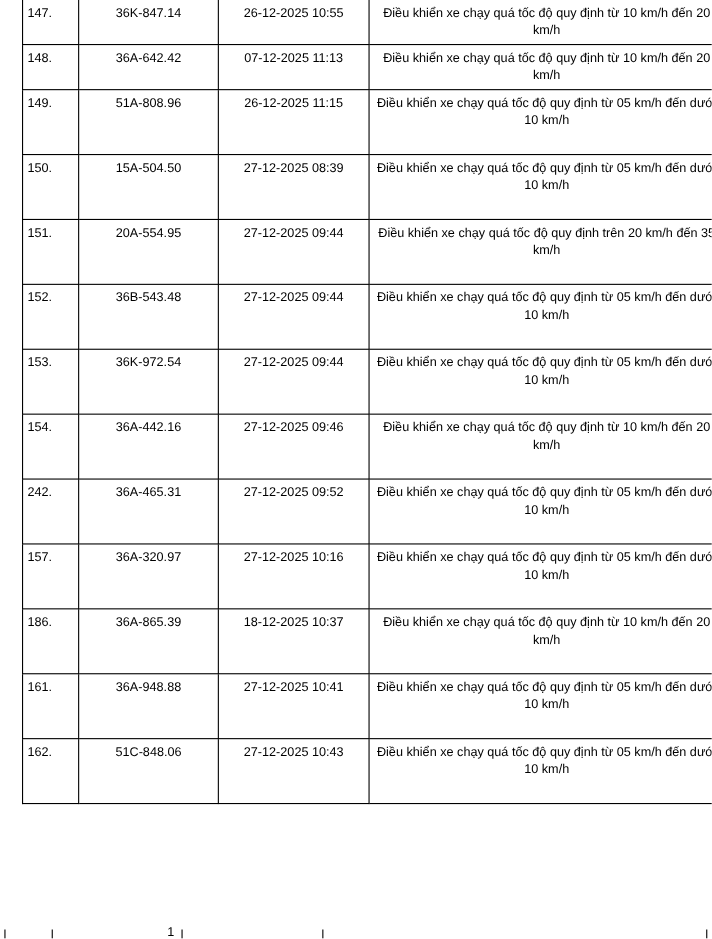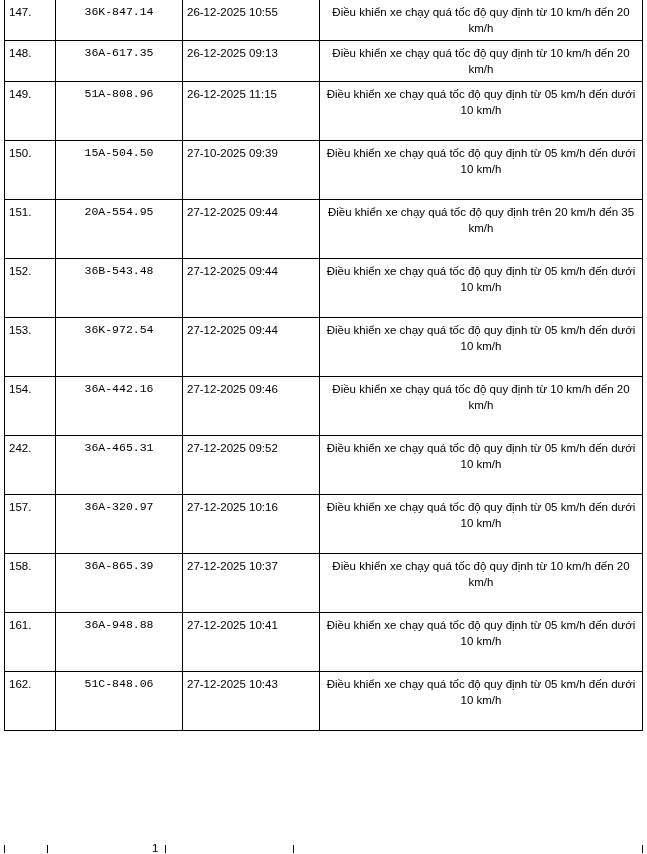--- a/index.html
+++ b/index.html
@@ -12,21 +12,21 @@
     height: 854px;
     font-family: "Liberation Sans", sans-serif;
     color: #000000;
     overflow: hidden;
   }
   .page {
     position: relative;
     width: 590px;
     height: 854px;
     box-sizing: border-box;
-    padding: 0 4px;
+    padding: 0 20px;
   }
   table.violations {
     width: 639px;
     border-collapse: collapse;
     table-layout: fixed;
     margin-top: -1px;
   }
   table.violations td {
     border: 1px solid #000000;
     font-size: 11.5px;
@@ -35,24 +35,24 @@
     vertical-align: top;
   }
   td.col-index {
     width: 42px;
     text-align: left;
     padding-left: 6px;
   }
   td.col-plate {
     width: 118px;
     text-align: center;
-    font-family: Liberation Mono, monospace;
   }
   td.col-time {
     width: 128px;
+    text-align: center;
   }
   td.col-desc {
     width: auto;
     text-align: center;
   }
   tr.row-tall td { padding-bottom: 22px; }
   tr.row-short td { padding-bottom: 4px; }
   .bottom-stub {
     position: absolute;
     left: 4px;
@@ -92,36 +92,36 @@
 
       <tr class="row-short">
         <td class="col-index">147.</td>
         <td class="col-plate">36K-847.14</td>
         <td class="col-time">26-12-2025 10:55</td>
         <td class="col-desc">Điều khiển xe chạy quá tốc độ quy định từ 10 km/h đến 20 km/h</td>
       </tr>
 
       <tr class="row-short">
         <td class="col-index">148.</td>
-        <td class="col-plate">36A-617.35</td>
-        <td class="col-time">26-12-2025 09:13</td>
+        <td class="col-plate">36A-642.42</td>
+        <td class="col-time">07-12-2025 11:13</td>
         <td class="col-desc">Điều khiển xe chạy quá tốc độ quy định từ 10 km/h đến 20 km/h</td>
       </tr>
 
       <tr class="row-tall">
         <td class="col-index">149.</td>
         <td class="col-plate">51A-808.96</td>
         <td class="col-time">26-12-2025 11:15</td>
         <td class="col-desc">Điều khiển xe chạy quá tốc độ quy định từ 05 km/h đến dưới 10 km/h</td>
       </tr>
 
       <tr class="row-tall">
         <td class="col-index">150.</td>
         <td class="col-plate">15A-504.50</td>
-        <td class="col-time">27-10-2025 09:39</td>
+        <td class="col-time">27-12-2025 08:39</td>
         <td class="col-desc">Điều khiển xe chạy quá tốc độ quy định từ 05 km/h đến dưới 10 km/h</td>
       </tr>
 
       <tr class="row-tall">
         <td class="col-index">151.</td>
         <td class="col-plate">20A-554.95</td>
         <td class="col-time">27-12-2025 09:44</td>
         <td class="col-desc">Điều khiển xe chạy quá tốc độ quy định trên 20 km/h đến 35 km/h</td>
       </tr>
 
@@ -155,23 +155,23 @@
 
 
       <tr class="row-tall">
         <td class="col-index">157.</td>
         <td class="col-plate">36A-320.97</td>
         <td class="col-time">27-12-2025 10:16</td>
         <td class="col-desc">Điều khiển xe chạy quá tốc độ quy định từ 05 km/h đến dưới 10 km/h</td>
       </tr>
 
       <tr class="row-tall">
-        <td class="col-index">158.</td>
+        <td class="col-index">186.</td>
         <td class="col-plate">36A-865.39</td>
-        <td class="col-time">27-12-2025 10:37</td>
+        <td class="col-time">18-12-2025 10:37</td>
         <td class="col-desc">Điều khiển xe chạy quá tốc độ quy định từ 10 km/h đến 20 km/h</td>
       </tr>
 
 
 
       <tr class="row-tall">
         <td class="col-index">161.</td>
         <td class="col-plate">36A-948.88</td>
         <td class="col-time">27-12-2025 10:41</td>
         <td class="col-desc">Điều khiển xe chạy quá tốc độ quy định từ 05 km/h đến dưới 10 km/h</td>

